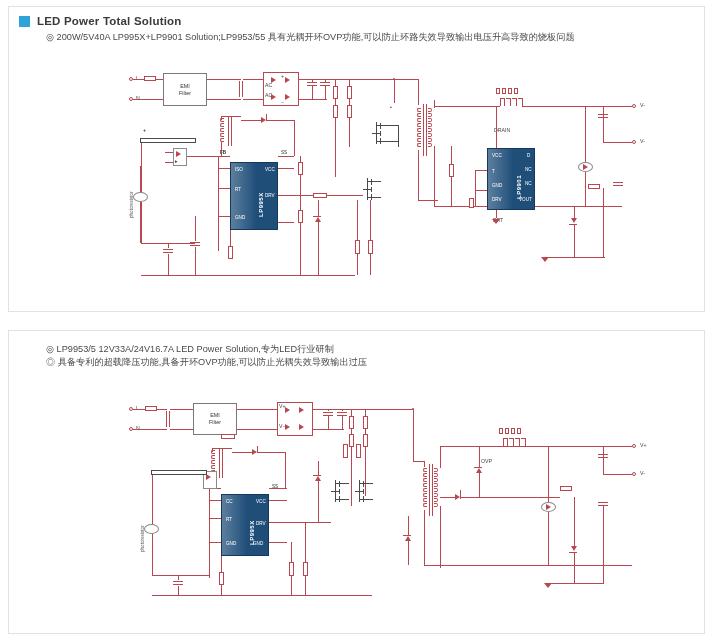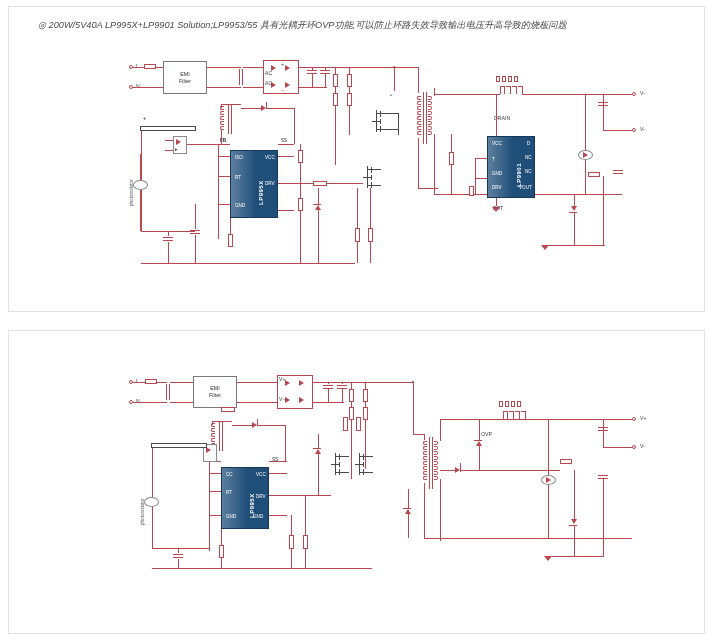--- a/index.html
+++ b/index.html
@@ -7,21 +7,21 @@
   .page{position:relative;width:713px;height:642px;overflow:hidden;}
 
   .panel{position:absolute;left:8px;width:697px;border:1px solid #e2e2e2;background:#fff;box-sizing:border-box;}
   .panel1{top:6px;height:306px;}
   .panel2{top:330px;height:304px;}
 
   .hdr{position:relative;height:auto;padding:8px 10px 4px 10px;}
   .hdr-title{display:flex;align-items:center;gap:7px;}
   .sq{width:11px;height:11px;background:#2ea3d8;flex:none;}
   .ttl{font-size:11.5px;font-weight:bold;color:#3a3a3a;letter-spacing:.2px;}
-  .bullets{margin:4px 0 0 19px;font-style:italic;}
+  .bullets{margin:4px 0 0 27px;}
   .bl{font-size:9.2px;color:#4a4a4a;line-height:1.45;white-space:nowrap;}
 
   .sch{position:relative;margin:2px 6px 0 6px;height:230px;}
   .panel2 .sch{height:228px;}
 
   
   .w{position:absolute;background:#b8474f;}
   .wh{height:1px;}
   .wv{width:1px;}
   .wk{position:absolute;background:#4a4a4a;}
@@ -84,20 +84,24 @@
   .photores{position:absolute;font-size:4.6px;color:#555;transform:rotate(-90deg);transform-origin:left top;white-space:nowrap;}
   .led{position:absolute;width:15px;height:10px;border:1px solid #8a8a8a;border-radius:50%;box-sizing:border-box;background:#fff;}
 </style>
 </head>
 <body>
 
 <div class="page">
 
   <div class="panel panel1">
     <div class="hdr">
+      <div class="hdr-title">
+        <div class="sq"></div>
+        <div class="ttl">LED Power Total Solution</div>
+      </div>
       <div class="bullets">
         <div class="bl">◎ 200W/5V40A LP995X+LP9901 Solution;LP9953/55 具有光耦开环OVP功能,可以防止环路失效导致输出电压升高导致的烧板问题</div>
       </div>
     </div>
 
     <div class="sch">
 
       <div class="term" style="left:114px;top:27px;"></div>
       <div class="lbl" style="left:121px;top:26px;">L</div>
       <div class="term" style="left:114px;top:47px;"></div>
@@ -411,20 +415,22 @@
         <div class="blk" style="left:6px;top:0;width:4px;height:6px;border-color:#b8474f;"></div>
         <div class="blk" style="left:12px;top:0;width:4px;height:6px;border-color:#b8474f;"></div>
         <div class="blk" style="left:18px;top:0;width:4px;height:6px;border-color:#b8474f;"></div>
       </div>
     </div>
   </div>
 
   <div class="panel panel2">
     <div class="hdr">
       <div class="bullets">
+        <div class="bl">◎ LP9953/5 12V33A/24V16.7A LED Power Solution,专为LED行业研制</div>
+        <div class="bl">◎ 具备专利的超载降压功能,具备开环OVP功能,可以防止光耦失效导致输出过压</div>
       </div>
     </div>
 
     <div class="sch">
 
       <div class="term" style="left:114px;top:31px;"></div>
       <div class="lbl" style="left:121px;top:30px;">L</div>
       <div class="term" style="left:114px;top:51px;"></div>
       <div class="lbl" style="left:121px;top:50px;">N</div>
 

